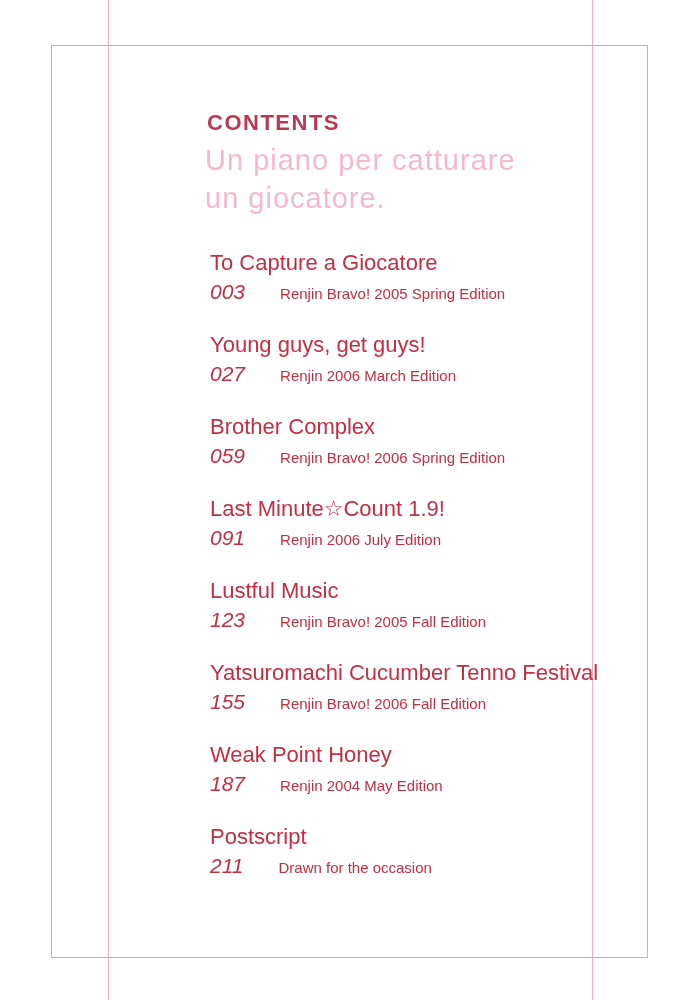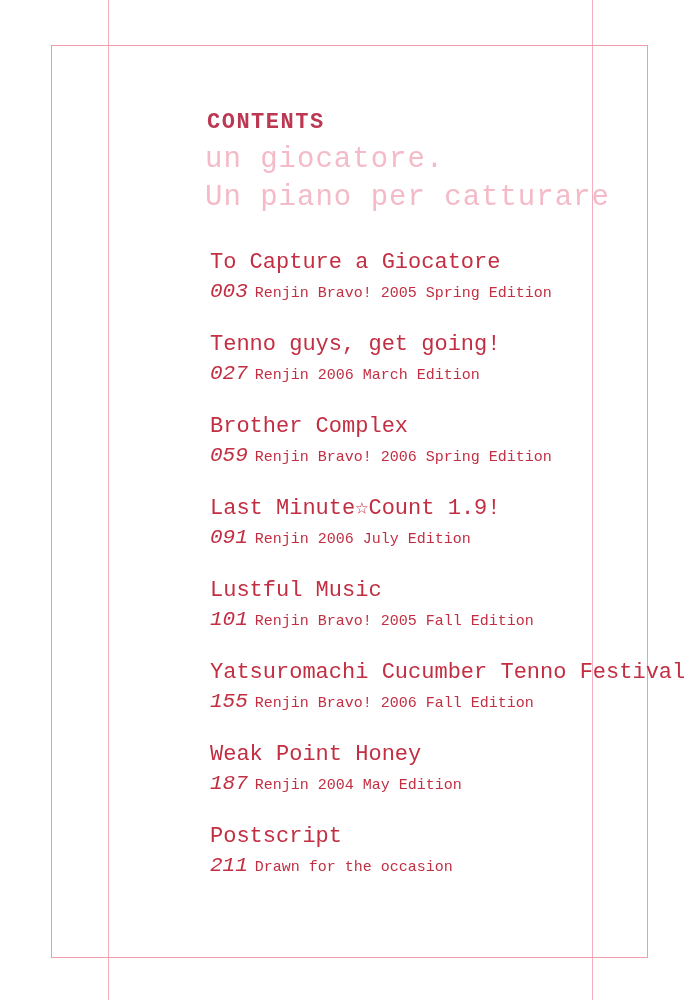--- a/index.html
+++ b/index.html
@@ -6,21 +6,21 @@
     margin: 0;
     padding: 0;
     background: #ffffff;
   }
   .page {
     position: relative;
     width: 700px;
     height: 1000px;
     background: #ffffff;
     overflow: hidden;
-    font-family: Liberation Mono, monospace;
+    font-family: Liberation Sans, sans-serif;
   }
   
   .vline {
     position: absolute;
     top: 0;
     width: 1px;
     height: 1000px;
     background: var(--line-pink, #f4aebe);
   }
   .vline-left  { left: 108px; }
@@ -76,58 +76,59 @@
     white-space: nowrap;
   }
   .entry-page {
     font-style: italic;
     font-size: 21px;
     margin-right: 7px;
     text-align: right;
   }
   .entry-source {
     font-size: 15px;
+    margin-left: 28px;
   }
 </style>
 </head>
 <body>
 
 <div class="page">
 
   <div class="vline vline-left"></div>
   <div class="vline vline-right"></div>
   <div class="frame"></div>
 
   <h1 class="contents-title">CONTENTS</h1>
 
   <div class="subtitle">
+    <div>Un piano per catturare</div>
     <div>un giocatore.</div>
-    <div>Un piano per catturare</div>
   </div>
 
   <ul class="toc">
     <li class="toc-entry">
       <div class="entry-title">To Capture a Giocatore</div>
       <div class="entry-meta"><span class="entry-page">003</span><span class="entry-source">Renjin Bravo! 2005 Spring Edition</span></div>
     </li>
     <li class="toc-entry">
-      <div class="entry-title">Tenno guys, get going!</div>
+      <div class="entry-title">Young guys, get guys!</div>
       <div class="entry-meta"><span class="entry-page">027</span><span class="entry-source">Renjin 2006 March Edition</span></div>
     </li>
     <li class="toc-entry">
       <div class="entry-title">Brother Complex</div>
       <div class="entry-meta"><span class="entry-page">059</span><span class="entry-source">Renjin Bravo! 2006 Spring Edition</span></div>
     </li>
     <li class="toc-entry">
       <div class="entry-title">Last Minute☆Count 1.9!</div>
       <div class="entry-meta"><span class="entry-page">091</span><span class="entry-source">Renjin 2006 July Edition</span></div>
     </li>
     <li class="toc-entry">
       <div class="entry-title">Lustful Music</div>
-      <div class="entry-meta"><span class="entry-page">101</span><span class="entry-source">Renjin Bravo! 2005 Fall Edition</span></div>
+      <div class="entry-meta"><span class="entry-page">123</span><span class="entry-source">Renjin Bravo! 2005 Fall Edition</span></div>
     </li>
     <li class="toc-entry">
       <div class="entry-title">Yatsuromachi Cucumber Tenno Festival</div>
       <div class="entry-meta"><span class="entry-page">155</span><span class="entry-source">Renjin Bravo! 2006 Fall Edition</span></div>
     </li>
     <li class="toc-entry">
       <div class="entry-title">Weak Point Honey</div>
       <div class="entry-meta"><span class="entry-page">187</span><span class="entry-source">Renjin 2004 May Edition</span></div>
     </li>
     <li class="toc-entry">

